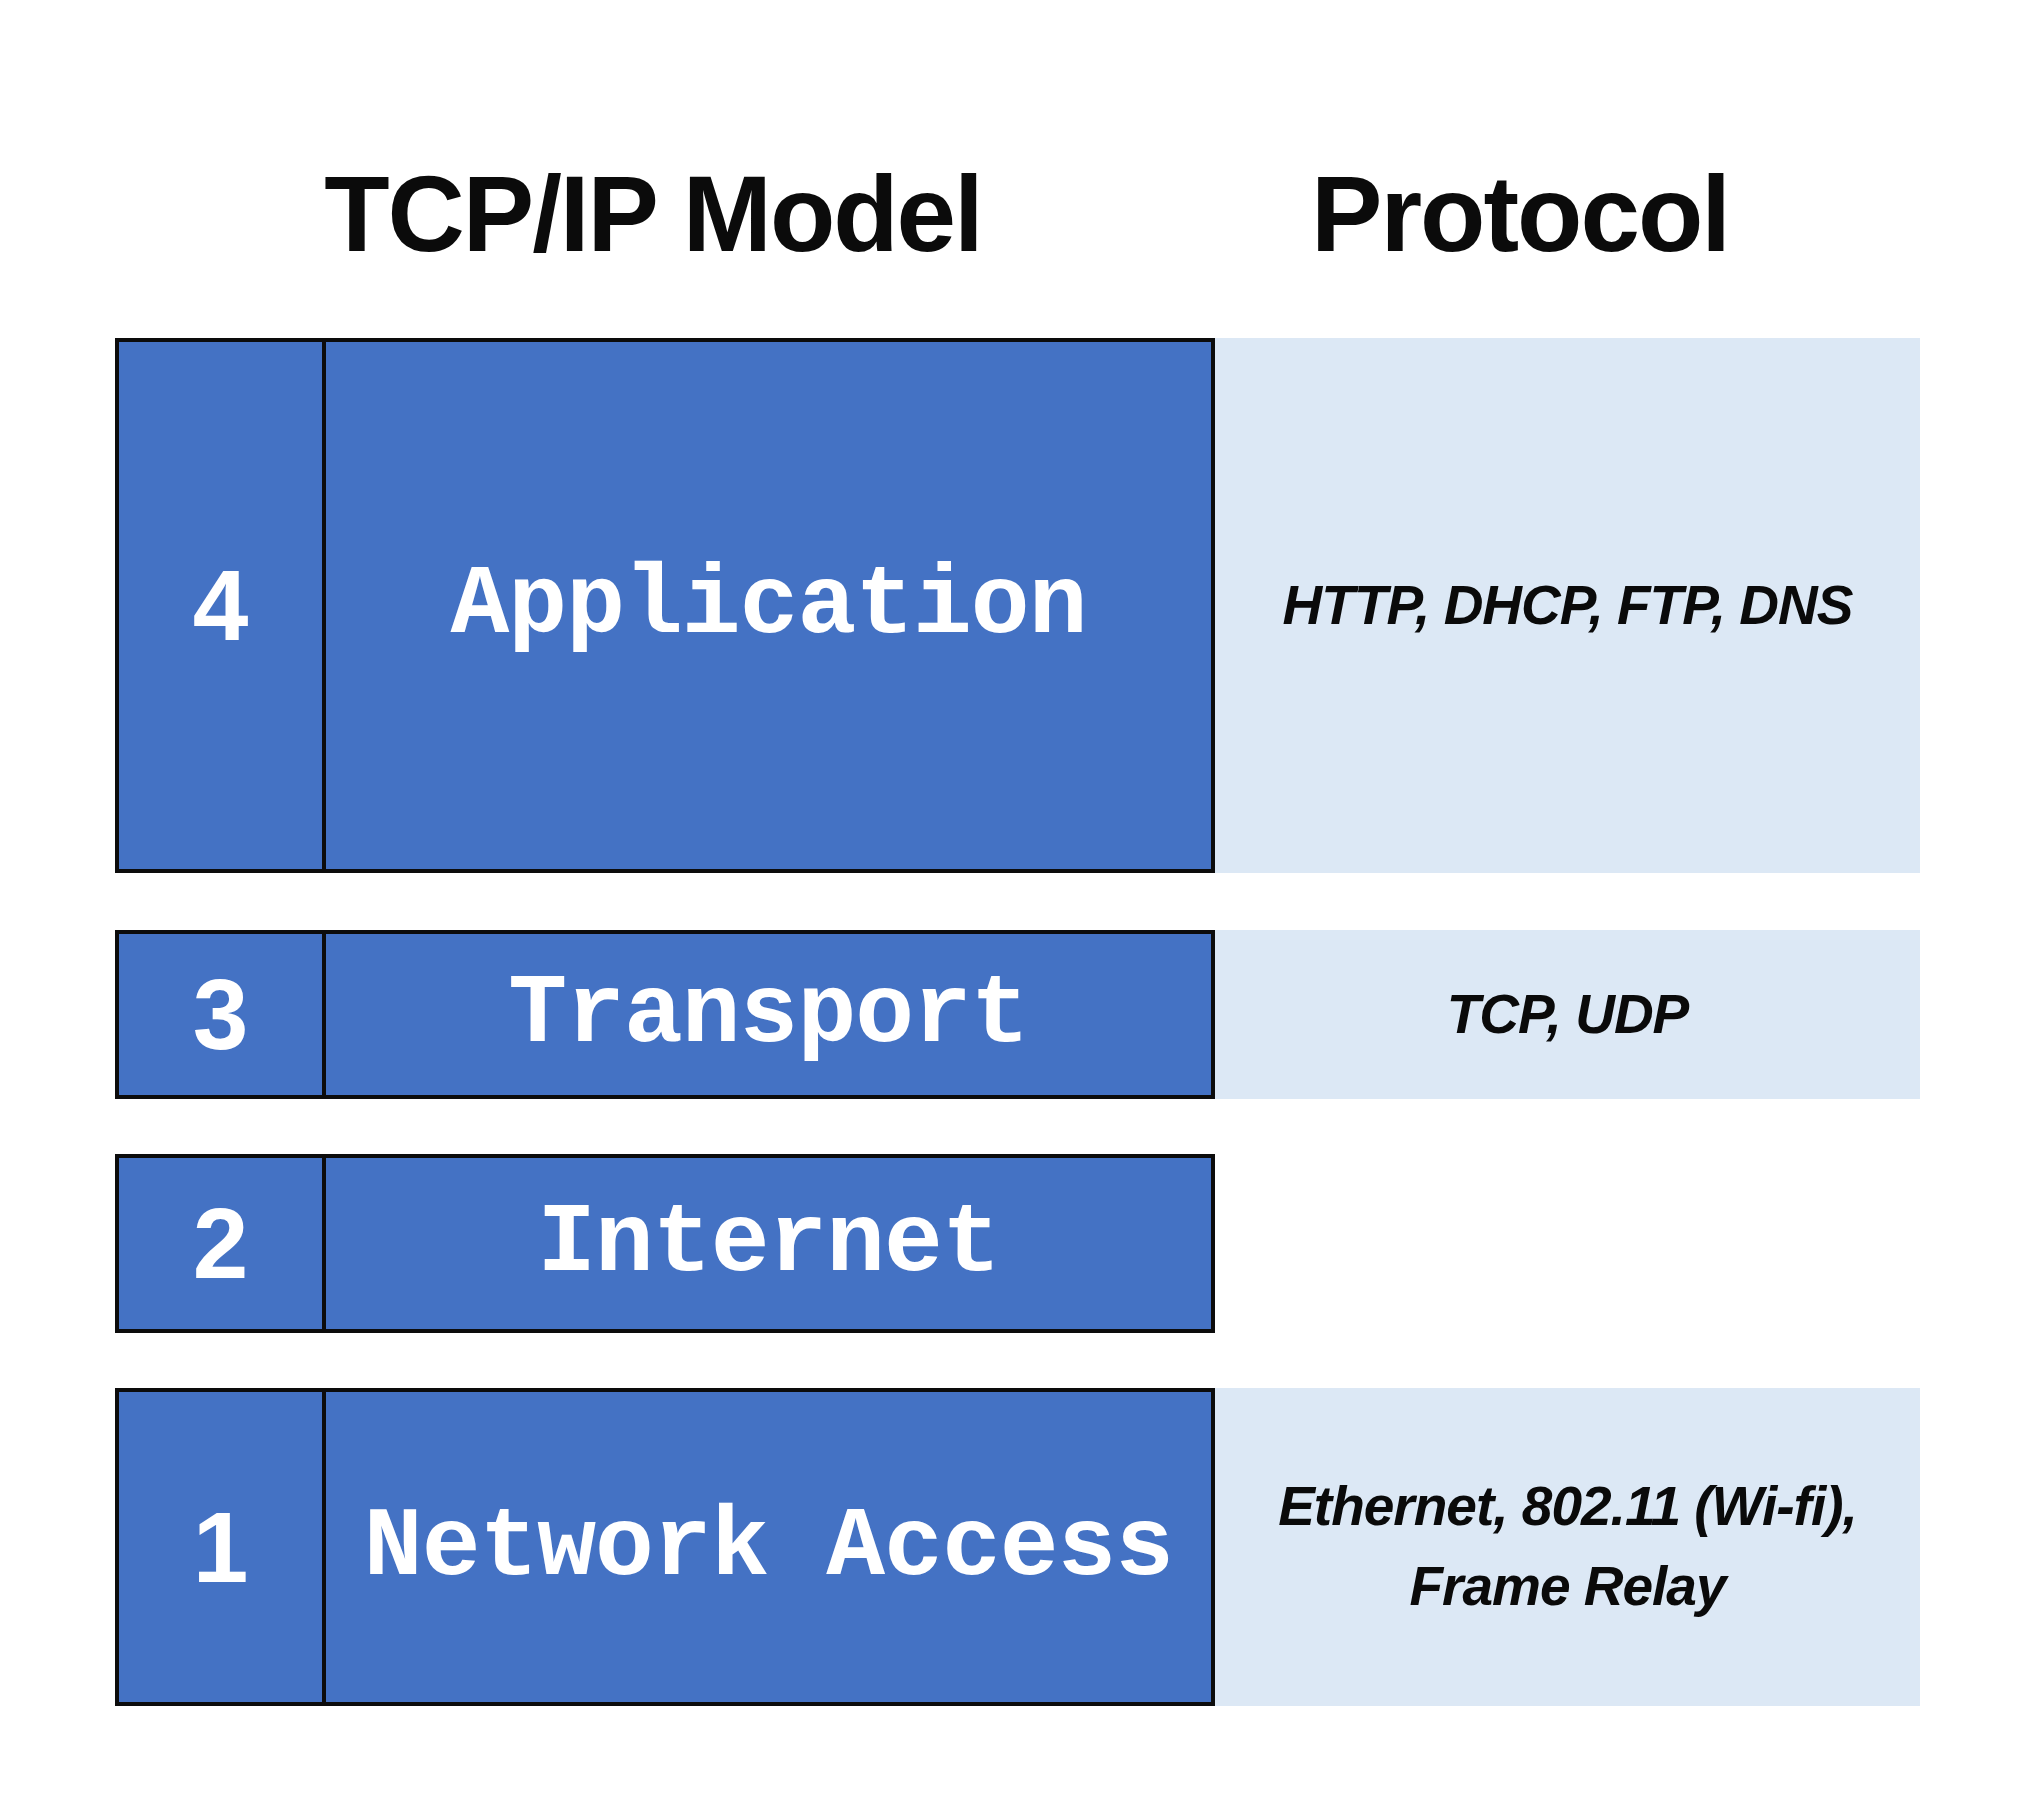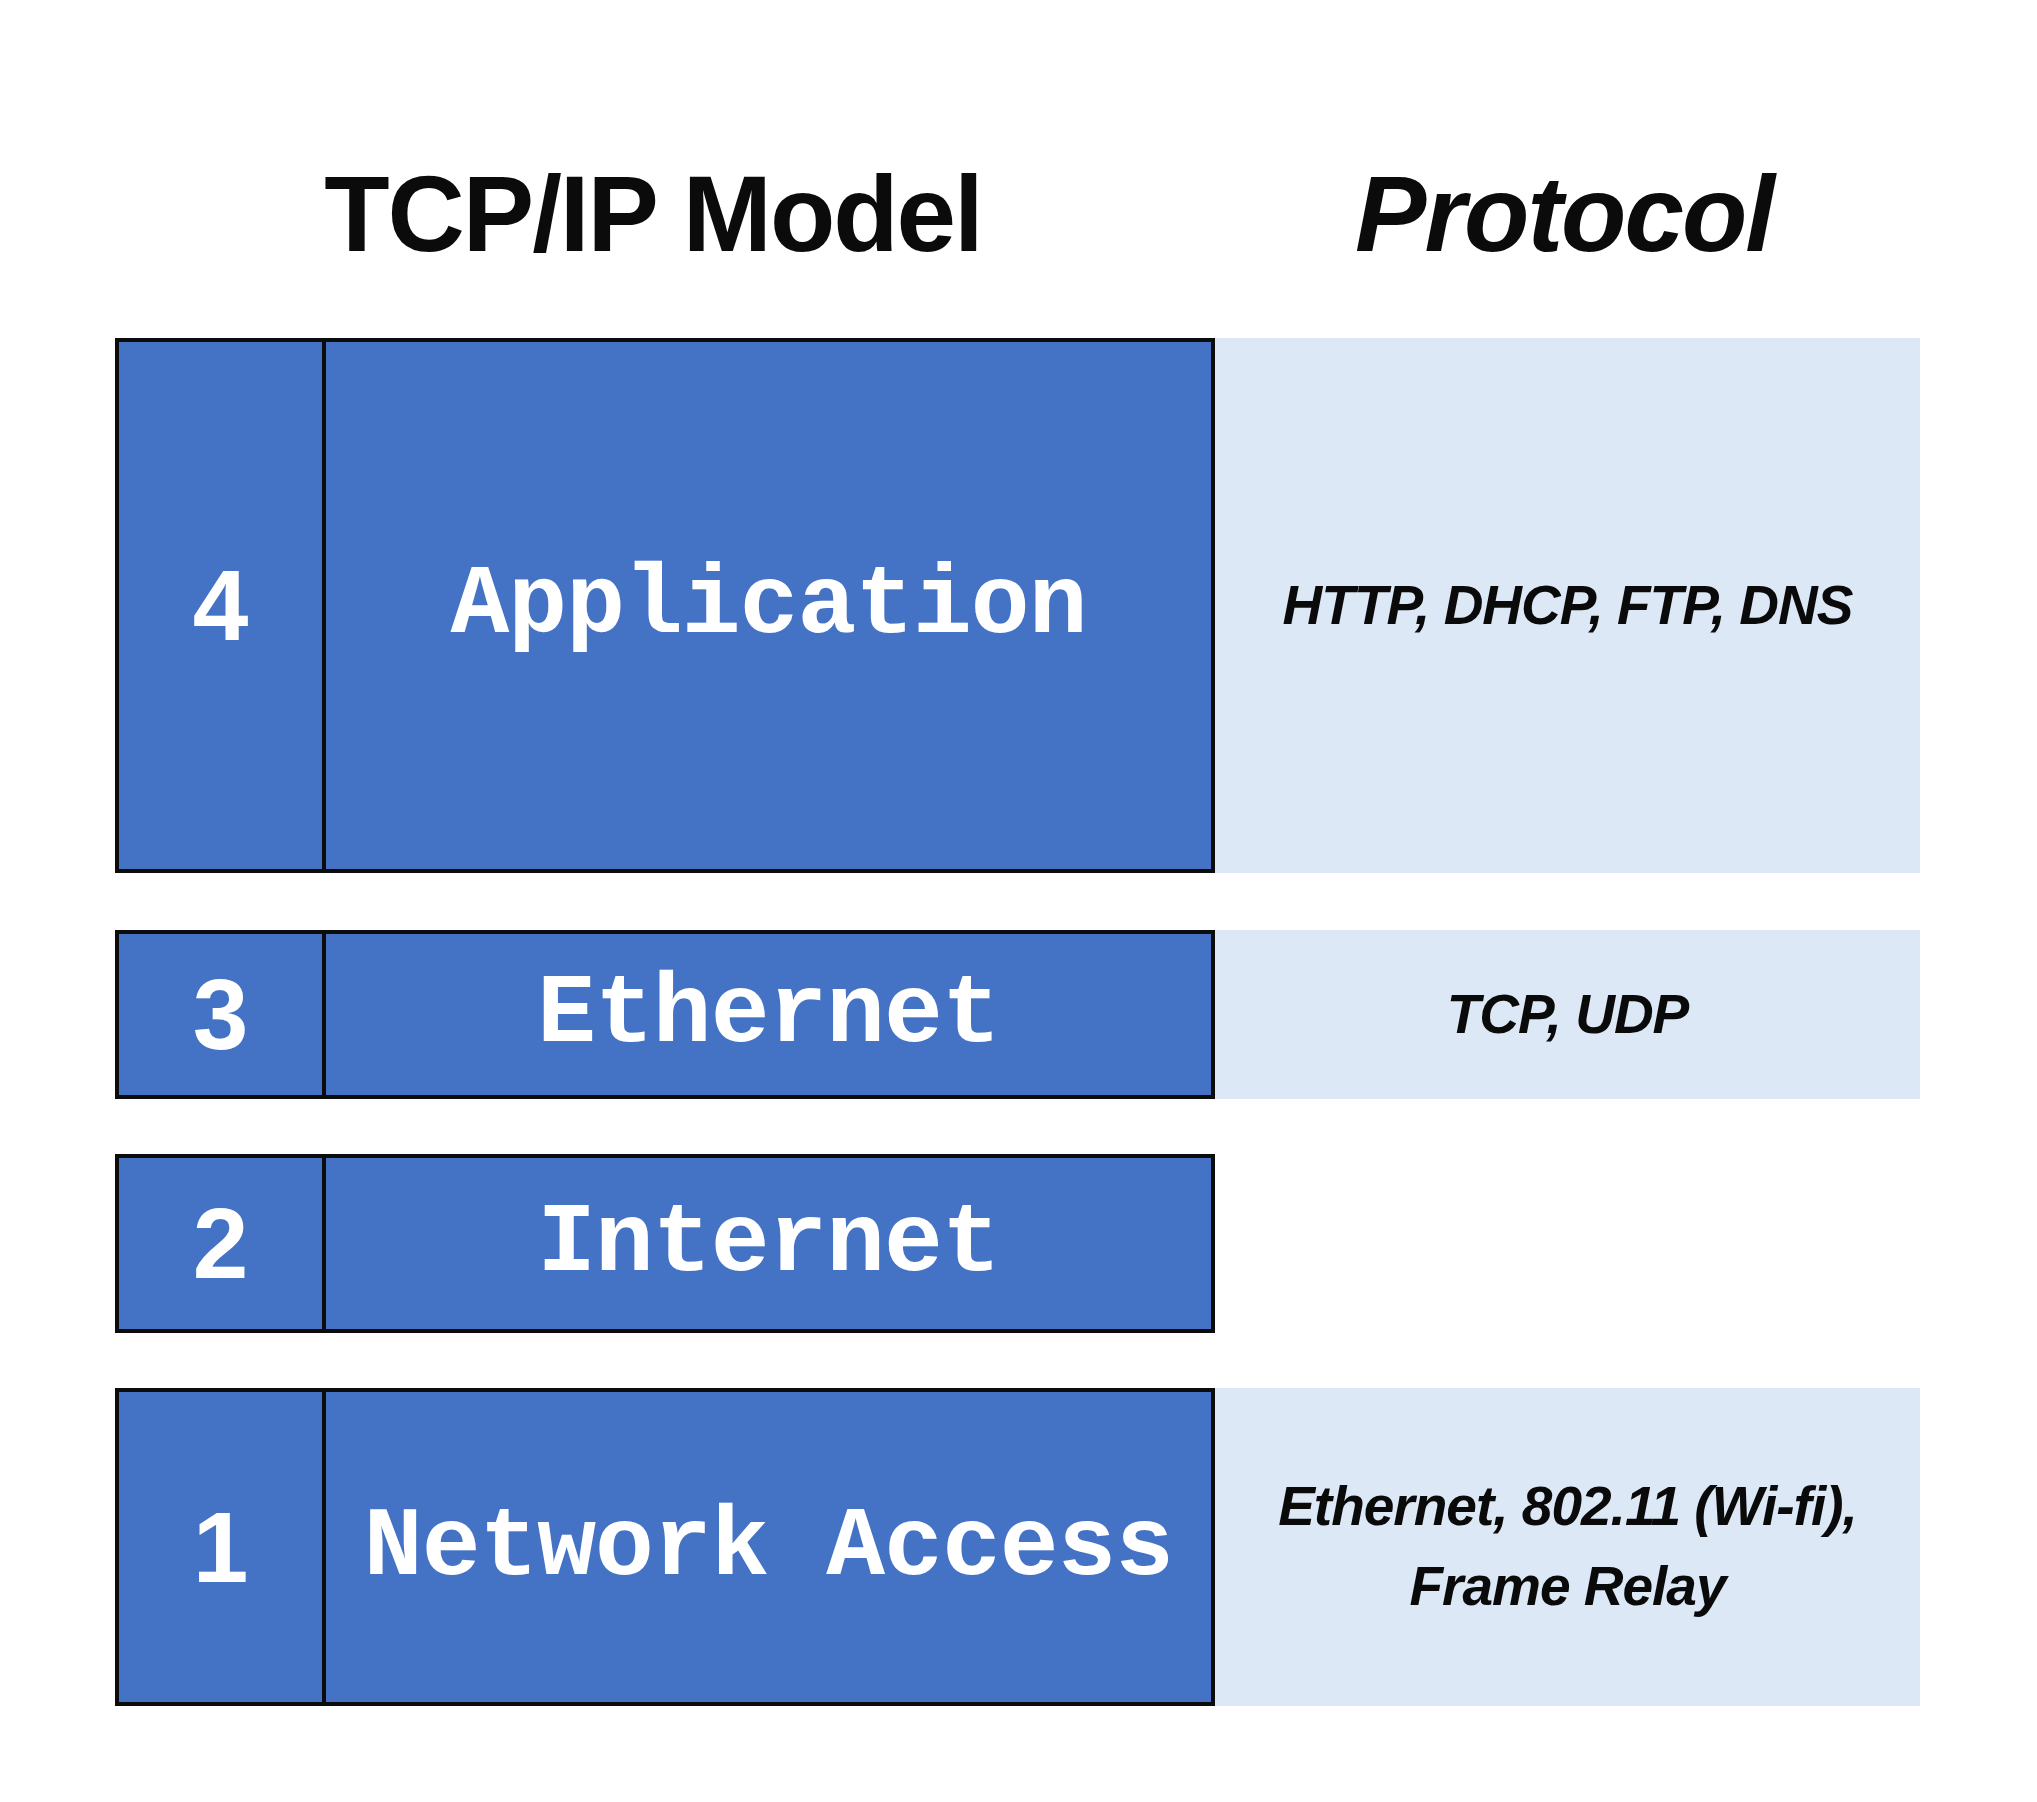--- a/index.html
+++ b/index.html
@@ -26,21 +26,21 @@
     display: flex;
     align-items: center;
     justify-content: center;
     font-weight: bold;
     font-size: 107px;
     color: #0b0b0b;
     letter-spacing: -2px;
     white-space: nowrap;
   }
   .title-left  { left: 103px;  width: 1100px; }
-  .title-right { left: 1212px; width: 704px; font-style: italic;  }
+  .title-right { left: 1168px; width: 704px;  }
 
   
   .row {
     position: absolute;
     left: 115px;
     width: 1805px; 
     display: flex;
     align-items: stretch;
   }
   .row-4 { top: 338px;  height: 535px; }
@@ -113,21 +113,21 @@
       <div class="label-cell">Application</div>
     </div>
     <div class="protocol-panel">
       <div class="protocol-text">HTTP, DHCP, FTP, DNS</div>
     </div>
   </div>
 
   <div class="row row-3">
     <div class="layer-box">
       <div class="num-cell">3</div>
-      <div class="label-cell">Ethernet</div>
+      <div class="label-cell">Transport</div>
     </div>
     <div class="protocol-panel">
       <div class="protocol-text">TCP, UDP</div>
     </div>
   </div>
 
   <div class="row row-2">
     <div class="layer-box">
       <div class="num-cell">2</div>
       <div class="label-cell">Internet</div>

